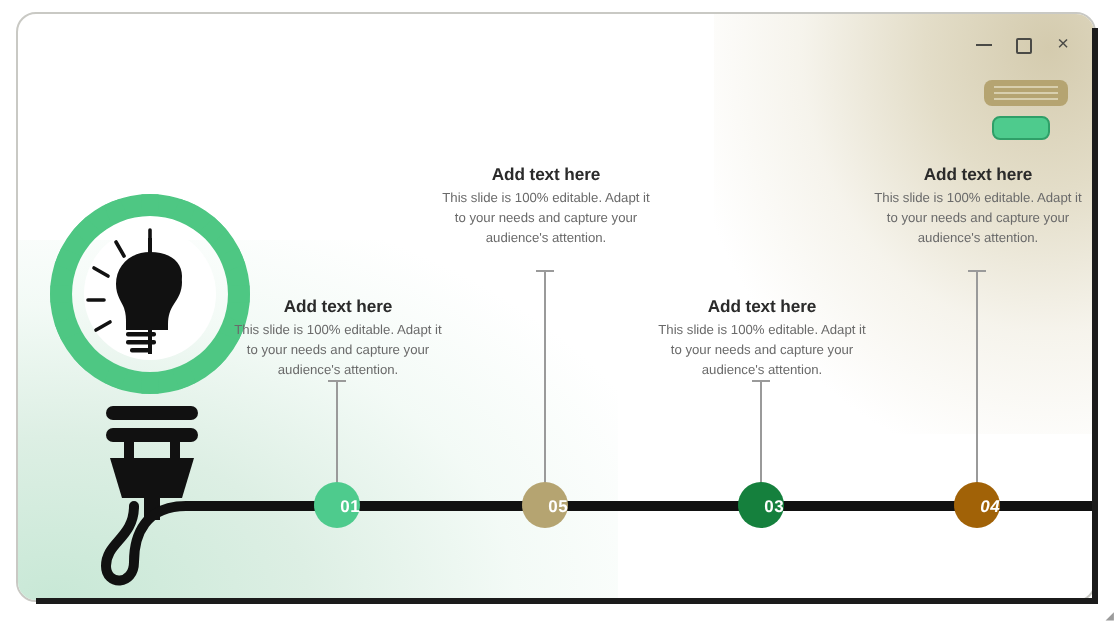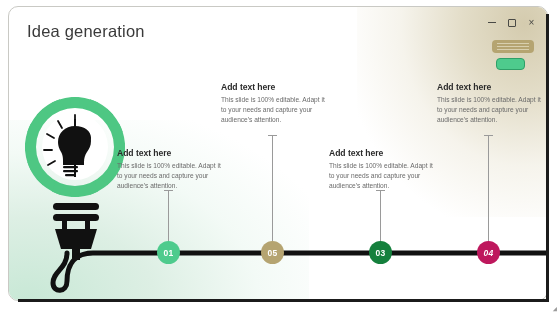--- a/index.html
+++ b/index.html
@@ -133,21 +133,21 @@
     width: 540px; height: 70px;
     pointer-events: none;
   }
 
   
   .marker {
     position: absolute;
     width: 23px; height: 23px;
     border-radius: 50%;
     display: flex;
-    align-items: center; justify-content: center;
+    align-items: center; justify-content: flex-end;
     font-size: 8.5px;
     font-weight: 700;
     color: #ffffff;
     letter-spacing: 0.2px;
   }
 
   
   .stem {
     position: absolute;
     width: 1px;
@@ -158,20 +158,21 @@
     position: absolute;
     top: 0; left: -4px;
     width: 9px; height: 1px;
     background: #9a9a9a;
   }
 
   
   .tblock {
     position: absolute;
     width: 104px;
+    text-align: center;
   }
   .tblock .th {
     font-size: 8.6px;
     font-weight: 700;
     color: #2b2b2b;
     letter-spacing: -0.05px;
     margin-bottom: 3px;
   }
   .tblock .tb {
     font-size: 6.6px;
@@ -191,21 +192,20 @@
 </head>
 <body>
 
 <div id="app">
 
   <div class="window">
 
     <div class="tint-tr"></div>
     <div class="tint-bl"></div>
 
-    <div class="title">Idea generation</div>
 
     <div class="winctl">
       <span class="ctl-min"></span>
       <span class="ctl-max"></span>
       <span class="ctl-close">×</span>
     </div>
 
     <div class="chip-bar">
       <i></i>
       <i></i>
@@ -285,21 +285,21 @@
 
     <div class="marker" style="left:148px; top:234px; background:#4ecb8d;">
       <span>01</span>
     </div>
     <div class="marker" style="left:252px; top:234px; background:#b5a471;">
       <span>05</span>
     </div>
     <div class="marker" style="left:360px; top:234px; background:#15803d;">
       <span>03</span>
     </div>
-    <div class="marker" style="left:468px; top:234px; background:#be185d;font-style:italic;">
+    <div class="marker" style="left:468px; top:234px; background:#a16207;font-style:italic;">
       <span>04</span>
     </div>
 
     <div class="tblock" style="left:108px; top:141px;">
       <div class="th">Add text here</div>
       <div class="tb">This slide is 100% editable. Adapt it to your needs and capture your audience's attention.</div>
     </div>
     <div class="tblock" style="left:212px; top:75px;">
       <div class="th">Add text here</div>
       <div class="tb">This slide is 100% editable. Adapt it to your needs and capture your audience's attention.</div>

